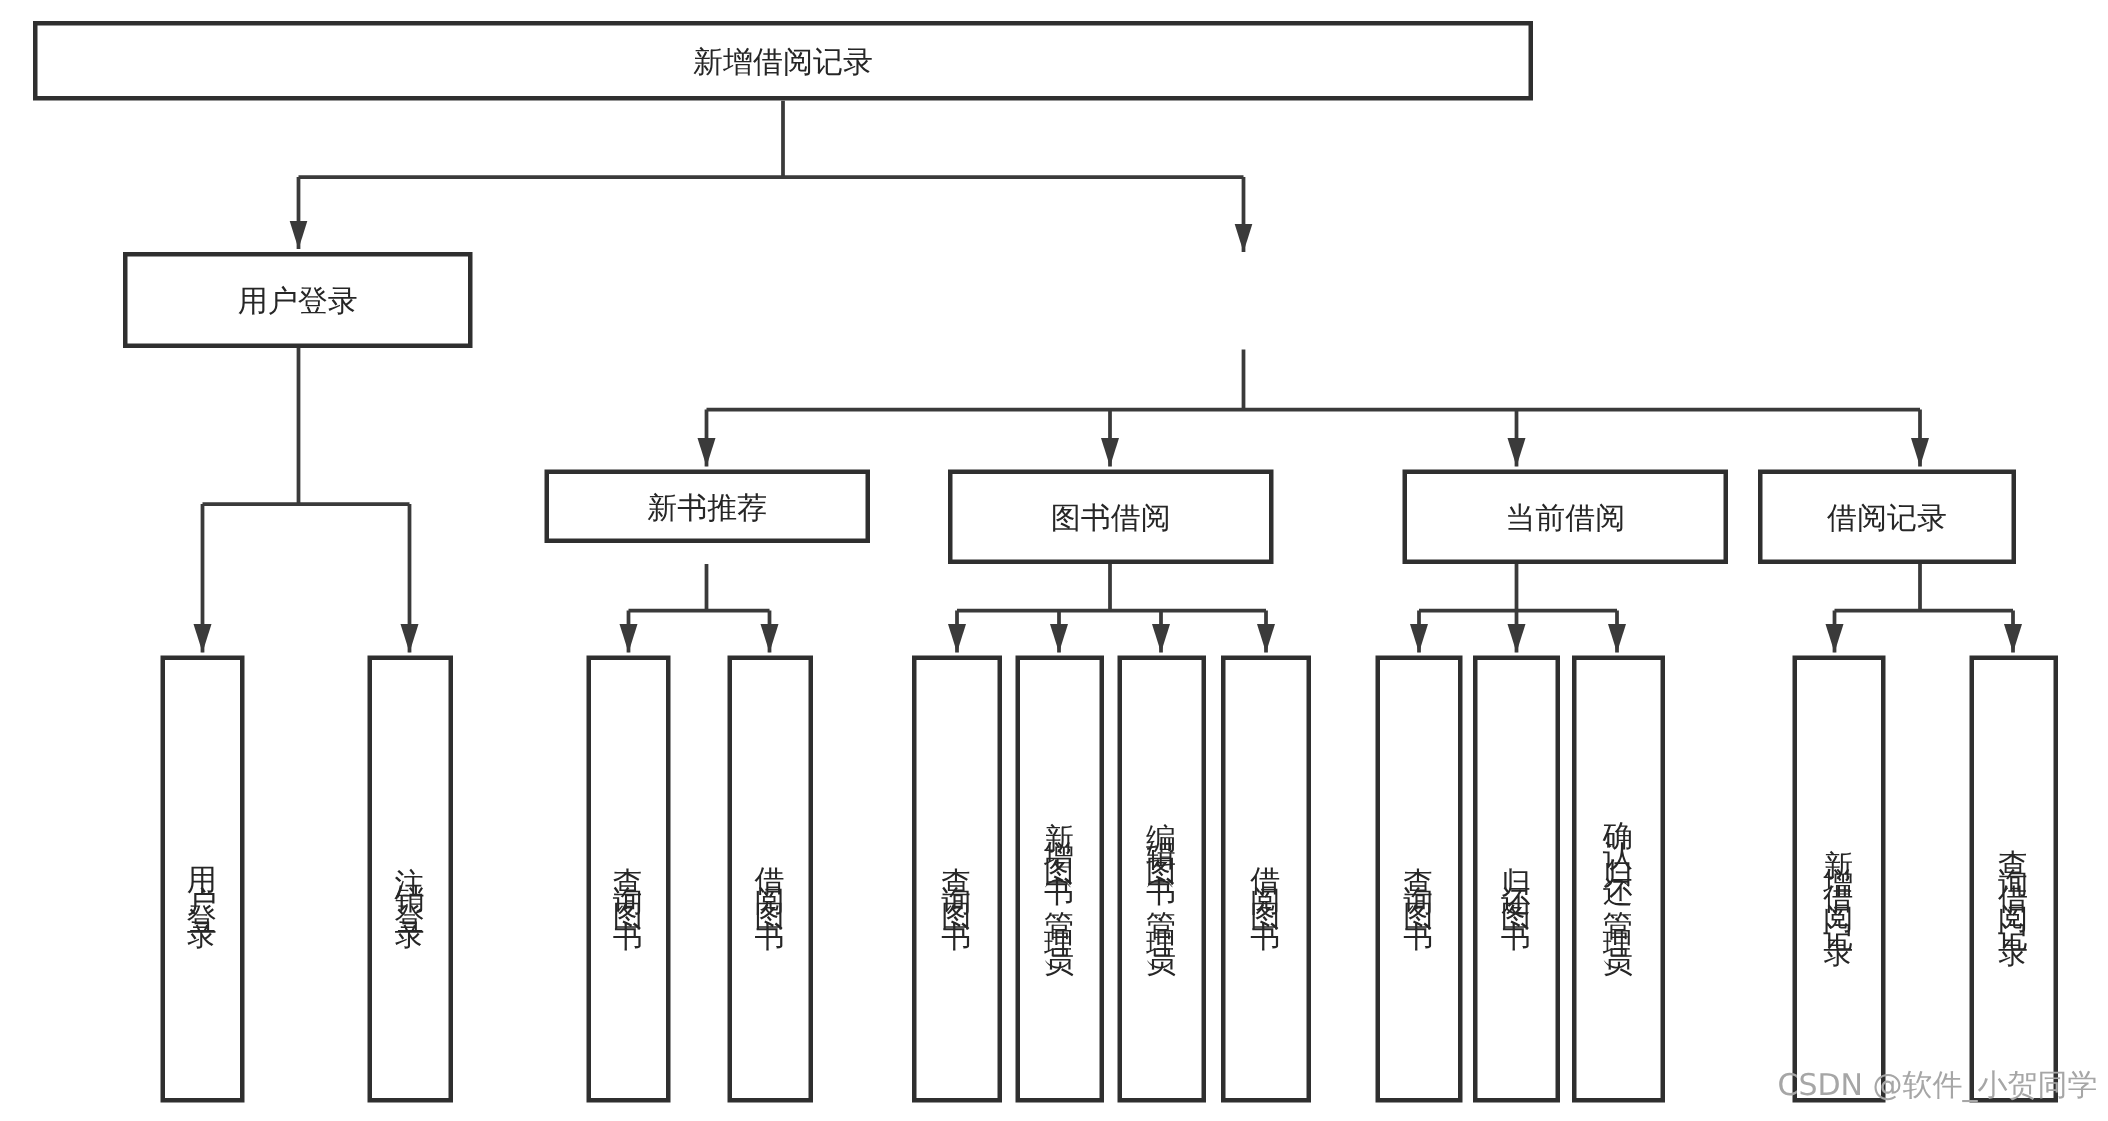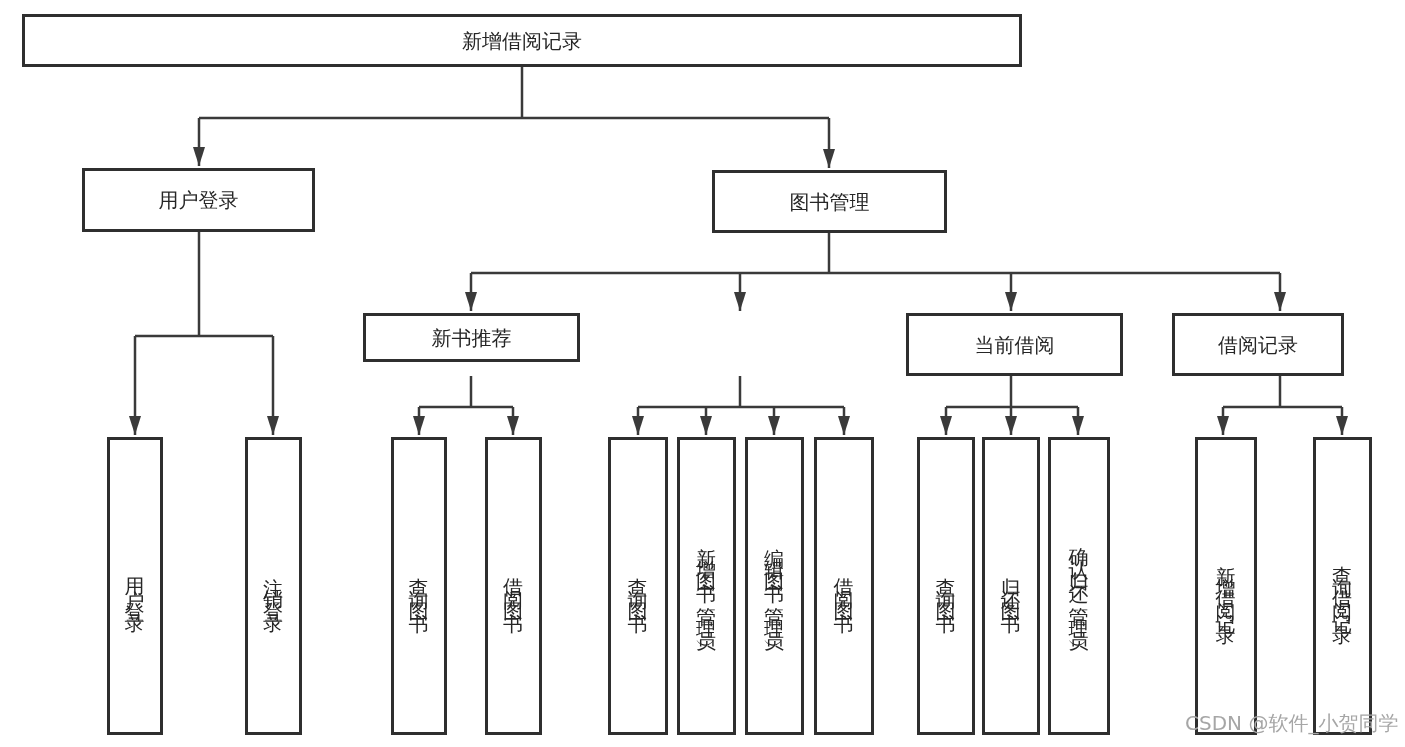--- a/index.html
+++ b/index.html
@@ -99,28 +99,28 @@
     <line class="edge" x1="1342" y1="407" x2="1342" y2="435" marker-end="url(#arrow)"></line>
   </svg>
 
   <div class="box h" style="left:22px;top:14px;width:1000px;height:53px">
     <span>新增借阅记录</span>
   </div>
 
   <div class="box h" style="left:82px;top:168px;width:233px;height:64px">
     <span>用户登录</span>
   </div>
-  <div class="box h" style="left:712px;top:170px;width:235px;height:63px">
-    <span>图书管理</span>
-  </div>
 
   <div class="box h" style="left:363px;top:313px;width:217px;height:49px">
     <span>新书推荐</span>
   </div>
-  <div class="box h" style="left:906px;top:313px;width:217px;height:63px">
+  <div class="box h" style="left:632px;top:313px;width:217px;height:63px">
+    <span>图书借阅</span>
+  </div>
+  <div class="box h" style="left:935px;top:313px;width:217px;height:63px">
     <span>当前借阅</span>
   </div>
   <div class="box h" style="left:1172px;top:313px;width:172px;height:63px">
     <span>借阅记录</span>
   </div>
 
   <div class="box v" style="left:107px;top:437px;width:56px;height:298px">
     <span>用户登录</span>
   </div>
   <div class="box v" style="left:245px;top:437px;width:57px;height:298px">

